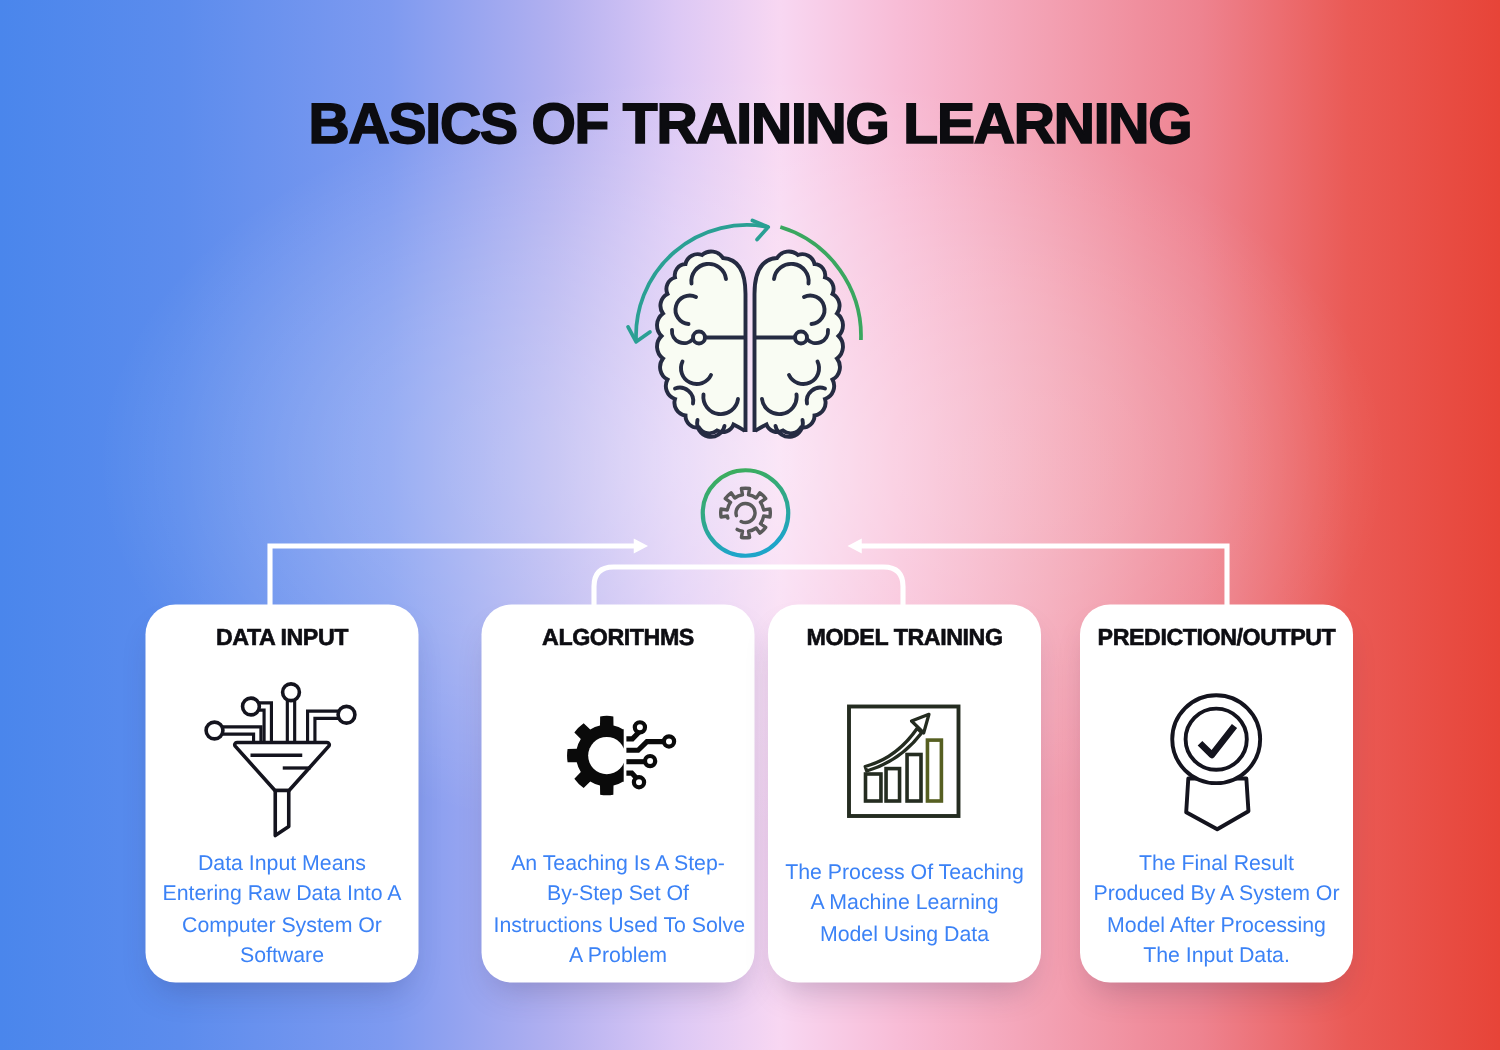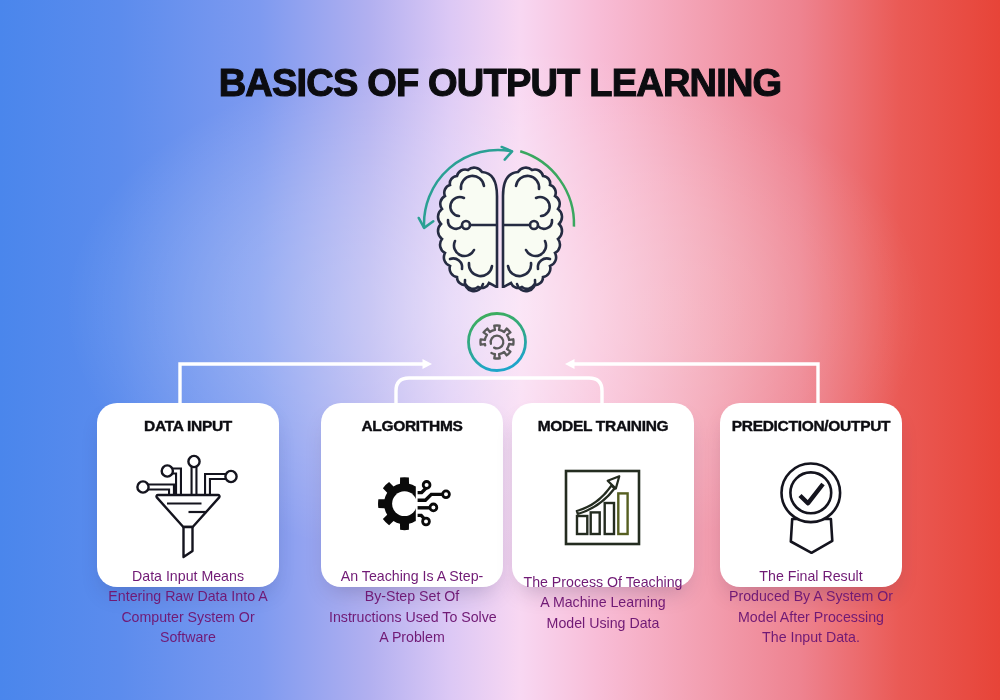--- a/index.html
+++ b/index.html
@@ -11,39 +11,39 @@
       linear-gradient(90deg, #4a86ec 0%, #5c8ced 12%, #7e9af0 26%, #b2b0f0 37%, #dcc8f5 45%, #f8d7f2 52%, #f8bcd6 60%, #f3a0b2 70%, #ee8390 80%, #ea5a55 90%, #e74438 100%);
   }
   .title{
     position:absolute;left:0;top:62px;width:1000px;text-align:center;
     font-size:38px;font-weight:bold;letter-spacing:-0.8px;color:#0c0c10;
     -webkit-text-stroke:1.1px #0c0c10;
   }
   .layer{position:absolute;left:0;top:0;}
   .cards{position:absolute;left:0;top:0;width:1000px;height:700px;z-index:3;}
   .card{
-    position:absolute;top:403px;width:182px;height:184px;background:#ffffff;
+    position:absolute;top:403px;width:182px;height:252px;background:#ffffff;
     border-radius:20px;box-shadow:0 12px 22px -8px rgba(45,35,80,0.25);
   }
   .card-title{
     position:absolute;top:13px;left:4px;right:4px;text-align:center;
     font-size:15.5px;line-height:19px;font-weight:bold;color:#0d0d12;letter-spacing:-0.3px;
     -webkit-text-stroke:0.4px #0d0d12;
   }
   .card-icon{position:absolute;top:47px;left:0;width:182px;height:116px;display:flex;align-items:center;justify-content:center;}
   .card-body{
     position:absolute;top:163px;left:8px;right:8px;text-align:center;
-    font-size:14.2px;line-height:20.4px;color:#701a75;white-space:pre;letter-spacing:0px;
+    font-size:14.2px;line-height:20.4px;color:#3b82f6;white-space:pre;letter-spacing:0px;
   }
   .body-3lines{top:169px;}
 </style>
 </head>
 <body>
 
-<div class="title">BASICS OF OUTPUT LEARNING</div>
+<div class="title">BASICS OF TRAINING LEARNING</div>
 
 <svg class="layer" width="1000" height="700" viewBox="0 0 1000 700">
   <defs>
     <linearGradient id="ringGrad" x1="0" y1="0" x2="0.3" y2="1">
       <stop offset="0" stop-color="#3fae53"></stop>
       <stop offset="0.55" stop-color="#2fa88a"></stop>
       <stop offset="1" stop-color="#1ea5c9"></stop>
     </linearGradient>
   </defs>
 

